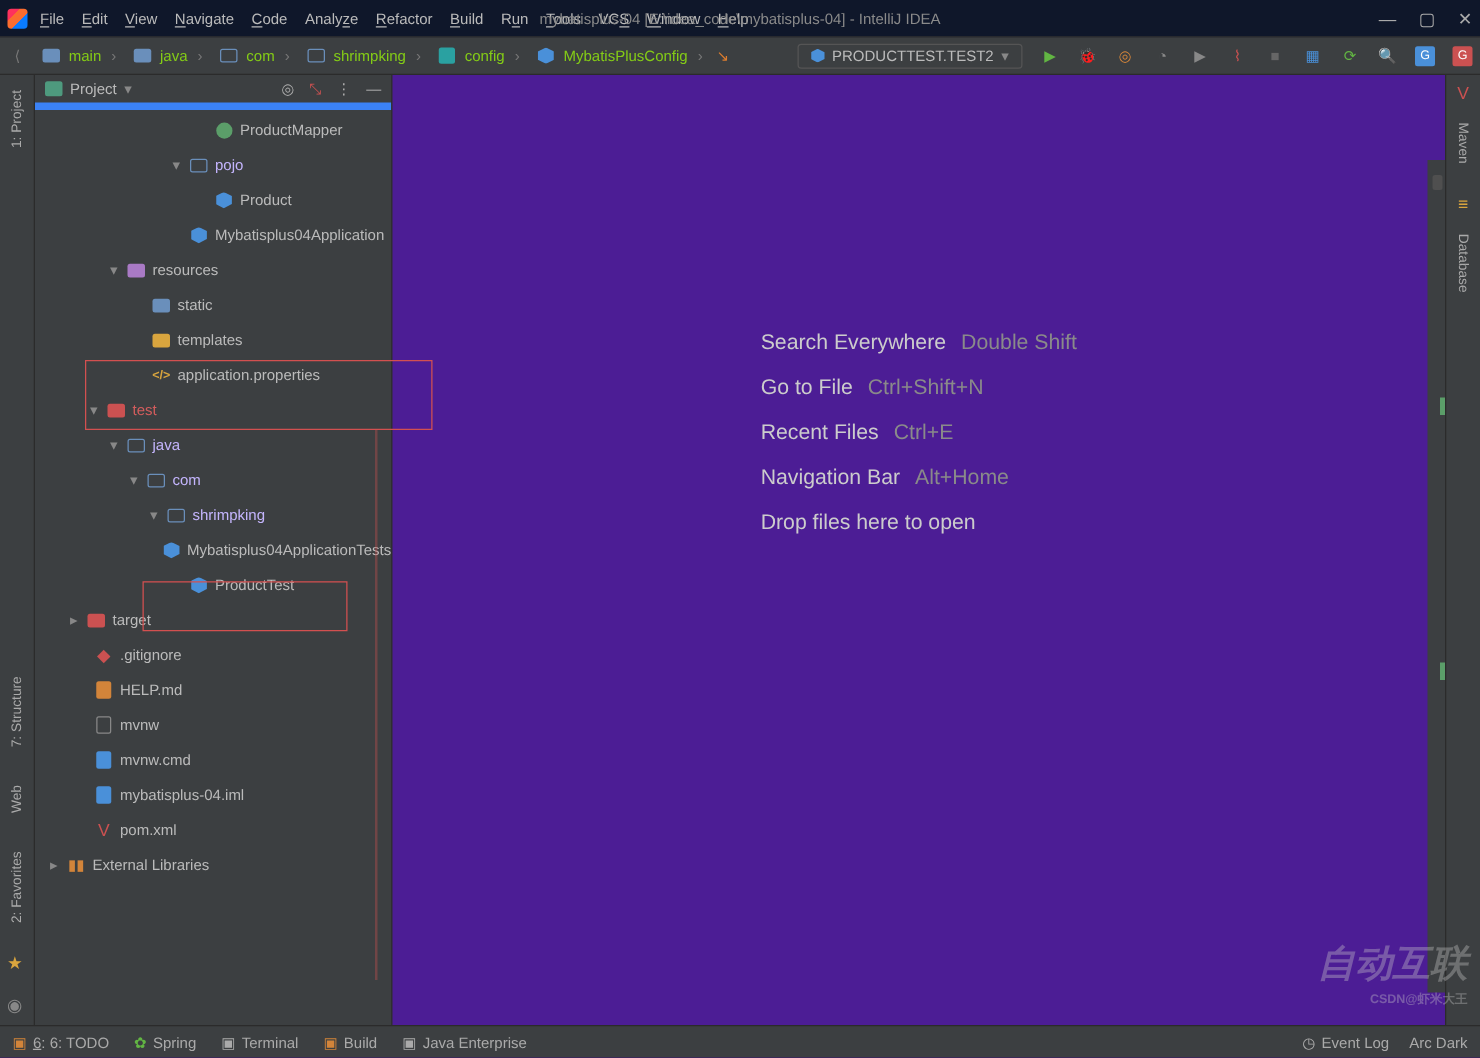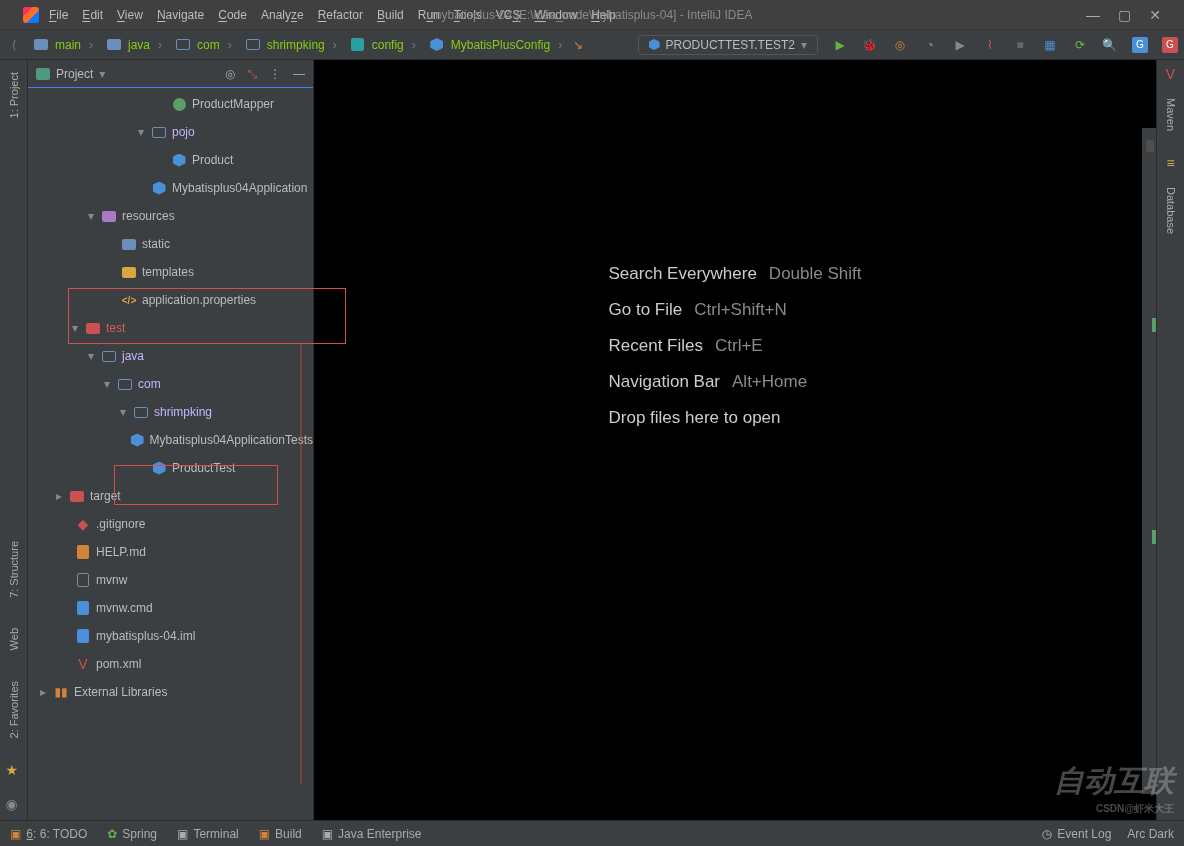--- a/index.html
+++ b/index.html
@@ -1,37 +1,37 @@
 <!DOCTYPE html>
 <html><head>
 <meta charset="utf-8">
 <style>
 * { box-sizing: border-box; margin: 0; padding: 0; }
 body { font-family: "Segoe UI", Arial, sans-serif; font-size: 12px; background: #2b2b2b; color: #bbb; width: 1184px; height: 846px; overflow: hidden; position: relative; }
-.titlebar { height: 30px; background: #404040; display: flex; align-items: center; padding: 0 23px; border-bottom: 1px solid #323232; }
+.titlebar { height: 30px; background: #0f172a; display: flex; align-items: center; padding: 0 6px; border-bottom: 1px solid #323232; }
 .logo { width: 16px; height: 16px; background: linear-gradient(135deg,#fe315d 0%,#fe315d 30%,#fb6c2f 30%,#fb6c2f 60%,#0a7bff 60%); border-radius: 3px; margin-right: 10px; }
 .menu { display: flex; gap: 14px; }
 .menu-item { color: #bbb; cursor: default; }
 .menu-item u { text-decoration: underline; text-underline-offset: 2px; }
 .title-text { margin-left: auto; margin-right: auto; color: #8a8a8a; position: absolute; left: 50%; transform: translateX(-50%); white-space: nowrap; }
 .win-controls { margin-left: auto; display: flex; gap: 18px; font-size: 14px; color: #aaa; }
 .navbar { height: 30px; background: #3c3f41; display: flex; align-items: center; padding: 0 6px; border-bottom: 1px solid #2b2b2b; gap: 6px; }
 .nav-arrow { width: 16px; height: 16px; display: inline-flex; align-items: center; justify-content: center; color: #777; }
 .crumb { display: flex; align-items: center; gap: 1px; color: #84cc16; }
 .sep { color: #777; padding: 0 2px; }
 .run-area { margin-left: auto; display: flex; align-items: center; gap: 14px; }
 .run-config { display: flex; align-items: center; gap: 6px; color: #bbb; background: #3c3f41; border: 1px solid #555; padding: 2px 10px; border-radius: 3px; }
 .icon { width: 16px; height: 16px; display: inline-flex; align-items: center; justify-content: center; }
 .content { display: flex; height: calc(100% - 86px); position: relative; }
 .left-gutter { width: 28px; background: #3c3f41; display: flex; flex-direction: column; align-items: center; padding-top: 6px; gap: 20px; border-right: 1px solid #2b2b2b; justify-content: space-between; }
 .gutter-tab { writing-mode: vertical-rl; transform: rotate(180deg); font-size: 11px; color: #aaa; padding: 6px 2px; display: flex; align-items: center; gap: 4px; }
 .gutter-spacer { flex: 1; }
 .right-gutter { width: 28px; background: #3c3f41; display: flex; flex-direction: column; align-items: center; padding-top: 6px; gap: 10px; border-left: 1px solid #2b2b2b; }
 .sidebar { width: 286px; background: #3c3f41; border-right: 1px solid #2b2b2b; display: flex; flex-direction: column; overflow: hidden; }
-.sidebar-header { height: 28px; display: flex; align-items: center; padding: 0 8px; gap: 6px; border-bottom: 1px solid #3b82f6; }
+.sidebar-header { height: 28px; display: flex; align-items: center; padding: 0 8px; gap: 6px; border-bottom: 6px solid #3b82f6; }
 .sidebar-header .proj-icon { width: 14px; height: 12px; background: #4e9a7e; border-radius: 2px; }
 .sidebar-header .right-ctrls { margin-left: auto; display: flex; gap: 12px; color: #aaa; }
 .tree { flex: 1; overflow: hidden; padding-top: 2px; }
 .tree-row { display: flex; align-items: center; height: 28px; white-space: nowrap; }
 .arrow { display: inline-block; width: 10px; text-align: center; color: #888; }
 .arrow.exp::before { content: "▾"; }
 .arrow.col::before { content: "▸"; }
 .indent { display: inline-block; }
 .ticon { width: 14px; height: 14px; margin: 0 6px; display: inline-flex; align-items: center; justify-content: center; }
 .folder-blue { width: 14px; height: 11px; background: #6a8fbb; border-radius: 2px; position: relative; }
@@ -43,28 +43,28 @@
 .iface-green { width: 13px; height: 13px; border-radius: 50%; background: #5b9e69; }
 .cube-teal { width: 13px; height: 13px; background: #2aa1a1; border-radius: 2px; }
 .txt-orange { color: #c4b5fd; }
 .txt-red { color: #d35d5d; }
 .file-orange { width: 12px; height: 14px; background: #d2843a; border-radius: 2px; }
 .file-gray { width: 12px; height: 14px; border: 1px solid #888; border-radius: 2px; }
 .file-blue { width: 12px; height: 14px; background: #4a90d9; border-radius: 2px; }
 .xml-tag { color: #d9a53e; font-weight: bold; font-size: 10px; }
 .hl-box { position: absolute; border: 1px solid #d35050; pointer-events: none; z-index: 5; }
 .hl-line { position: absolute; background: rgba(211,80,80,0.35); width: 2px; pointer-events: none; z-index: 5; }
-.editor { flex: 1; background: #000000; position: relative; display: flex; align-items: flex-start; justify-content: center; }
+.editor { flex: 1; background: #4c1d95; position: relative; display: flex; align-items: flex-start; justify-content: center; }
 .welcome { margin-top: 204px; display: flex; flex-direction: column; gap: 16px; color: #cccccc; font-size: 17px; }
 .welcome-row { display: flex; gap: 12px; }
 .welcome-row .kbd { color: #8a8a8a; }
 .statusbar { position: absolute; bottom: 0; left: 0; right: 0; height: 26px; background: #3c3f41; border-top: 1px solid #2b2b2b; display: flex; align-items: center; padding: 0 10px; gap: 20px; }
 .status-item { display: flex; align-items: center; gap: 5px; color: #aaa; }
 .status-right { margin-left: auto; display: flex; gap: 16px; align-items: center; }
-.watermark { position: absolute; right: 10px; bottom: 30px; text-align: right; opacity: 0.35; font-size: 18px; color: #ccc; font-weight: bold; pointer-events: none; }
+.watermark { position: absolute; right: 10px; bottom: 40px; text-align: right; opacity: 0.35; font-size: 18px; color: #ccc; font-weight: bold; pointer-events: none; }
 .scroll-marker { position: absolute; right: 28px; top: 68px; bottom: 26px; width: 14px; background: #3c3f41; }
 .scroll-thumb { position: absolute; right: 2px; width: 8px; background: #4f4f4f; border-radius: 2px; }
 .right-hl { position: absolute; right: 0; width: 4px; background: #5b9e69; }
 </style>
 </head>
 <body>
 
 <div class="titlebar">
   <div class="logo"></div>
   <div class="menu">

